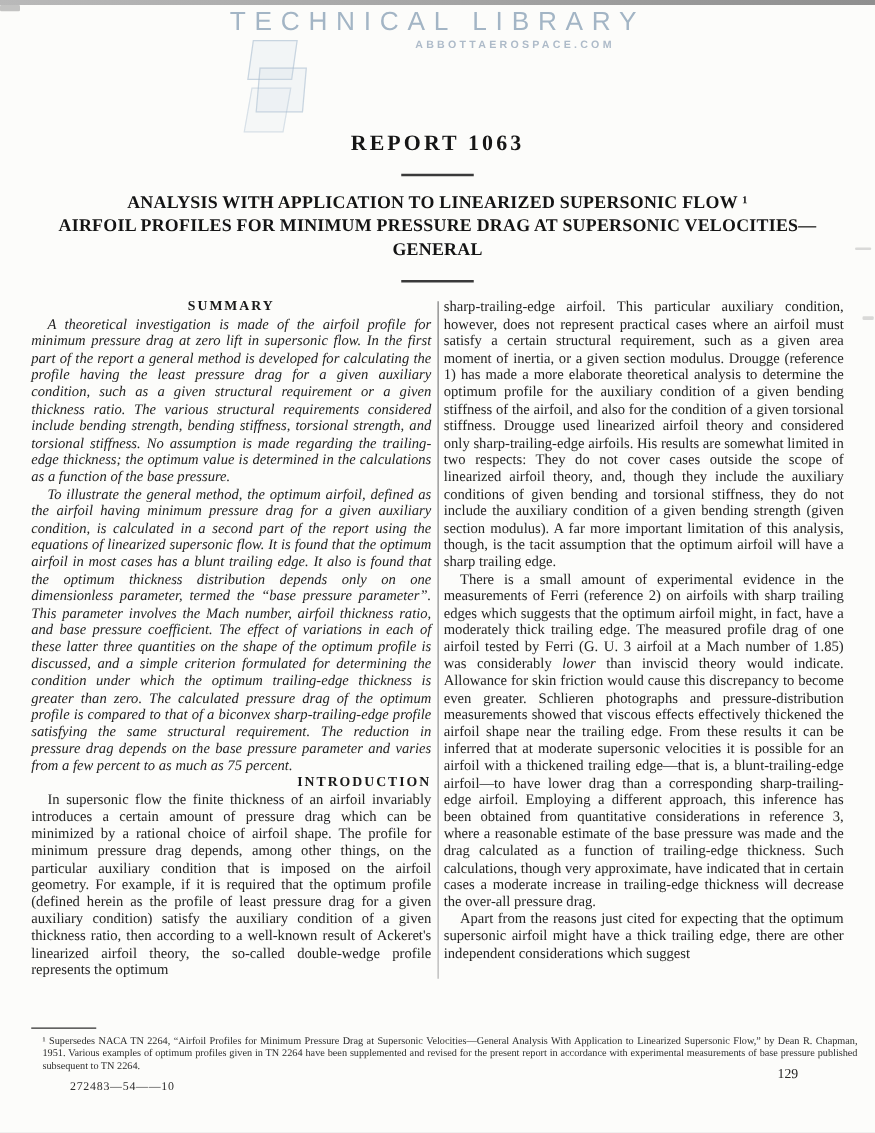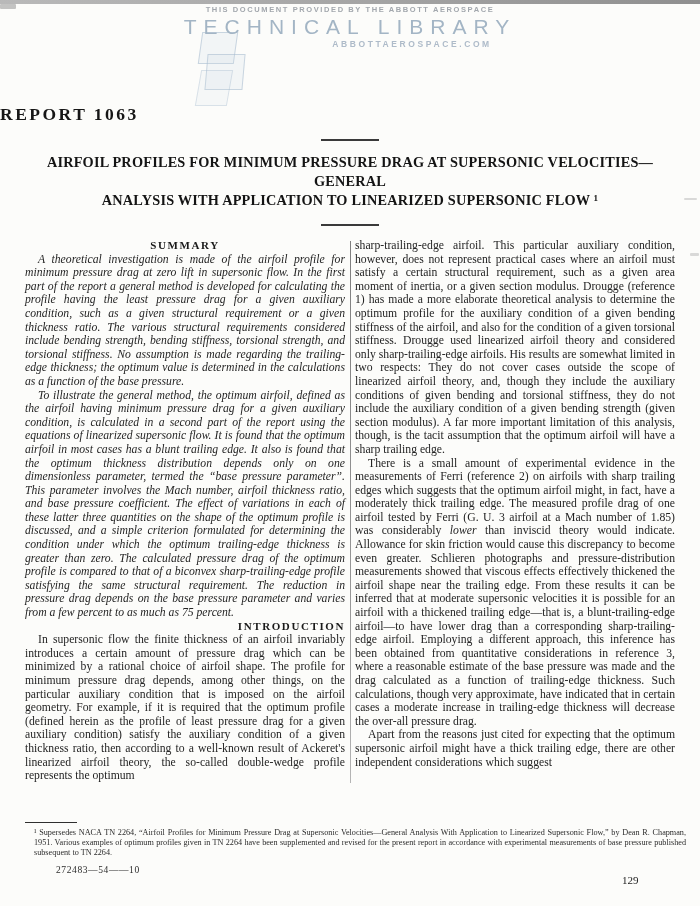--- a/index.html
+++ b/index.html
@@ -25,21 +25,21 @@
   .wm-url{font-size:8.5px;letter-spacing:2.6px;color:#aebbc9;font-weight:bold;
     transform:translateX(62px);margin-top:0px;}
   .wm-logo{position:absolute;left:196px;top:26px;width:46px;height:84px;}
   .wm-logo .cube{position:absolute;border:1px solid rgba(165,185,205,.55);
     background:rgba(200,216,230,.18);}
   .c1{left:4px;top:6px;width:34px;height:30px;transform:skewX(-8deg);}
   .c2{left:10px;top:28px;width:36px;height:34px;transform:skewX(-5deg);}
   .c3{left:2px;top:44px;width:30px;height:34px;transform:skewX(-10deg);opacity:.7;}
 
   
-  .report-number{position:absolute;top:104px;left:0;width:700px;
+  .report-number{position:absolute;top:104px;left:0;width:700px;text-align:center;
     font-size:17.5px;font-weight:bold;letter-spacing:2.5px;color:#161616;}
   .rule{position:absolute;left:50%;transform:translateX(-50%);height:2px;background:#3a3a3a;}
   .rule-1{top:139px;width:58px;}
   .rule-2{top:224px;width:58px;}
   .doc-title{position:absolute;top:153px;left:22px;width:656px;text-align:center;
     font-size:14.3px;font-weight:bold;line-height:19px;letter-spacing:.2px;color:#141414;}
   .byline{position:absolute;top:200px;left:0;width:700px;text-align:center;
     font-size:11.5px;font-variant:small-caps;letter-spacing:.8px;color:#222;}
 
   
@@ -55,49 +55,48 @@
   .h-intro{margin:7px 0 6px 0;text-align:right;}
   .summary-text p{font-style:italic;}
   .it{font-style:italic;}
 
   
   .footnote-rule{position:absolute;left:25px;top:822px;width:52px;height:1px;background:#2f2f2f;}
   .footnote{position:absolute;left:34px;top:828px;width:652px;
     font-size:8.2px;line-height:10px;text-align:justify;color:#2b2b2b;}
   .print-code{position:absolute;left:56px;top:865px;font-size:9.5px;
     letter-spacing:.6px;color:#2b2b2b;}
-  .page-number{position:absolute;left:622px;top:853px;font-size:11px;color:#242424;margin-top:21px;}
+  .page-number{position:absolute;left:622px;top:853px;font-size:11px;color:#242424;}
 </style>
 </head>
 <body>
 
 <div class="page">
 
   <div class="scan-strip"></div>
   <div class="scan-mark m1"></div>
   <div class="scan-mark m2"></div>
   <div class="scan-mark m3"></div>
 
   <div class="wm-logo">
     <div class="cube c1"></div>
       <div class="cube c2"></div>
       <div class="cube c3"></div>
   </div>
   <div class="wm">
-    <div class="wm-provider">THIS DOCUMENT PROVIDED BY THE ABBOTT AEROSPACE</div>
     <div class="wm-title">TECHNICAL LIBRARY</div>
     <div class="wm-url">ABBOTTAEROSPACE.COM</div>
   </div>
 
   <div class="report-number">REPORT 1063</div>
   <div class="rule rule-1"></div>
 
   <div class="doc-title">
+    <div>ANALYSIS WITH APPLICATION TO LINEARIZED SUPERSONIC FLOW ¹</div>
     <div>AIRFOIL PROFILES FOR MINIMUM PRESSURE DRAG AT SUPERSONIC VELOCITIES—GENERAL</div>
-    <div>ANALYSIS WITH APPLICATION TO LINEARIZED SUPERSONIC FLOW ¹</div>
   </div>
 
   <div class="rule rule-2"></div>
 
   <div class="columns">
 
     <div class="col summary-col">
       <p class="sec-heading h-summary">SUMMARY</p>
       <div class="summary-text">
         <p class="indent">A theoretical investigation is made of the airfoil profile for minimum pressure drag at zero lift in supersonic flow.  In the first part of the report a general method is developed for calculating the profile having the least pressure drag for a given auxiliary condition, such as a given structural requirement or a given thickness ratio.  The various structural requirements considered include bending strength, bending stiffness, torsional strength, and torsional stiffness.  No assumption is made regarding the trailing-edge thickness; the optimum value is determined in the calculations as a function of the base pressure.</p>

